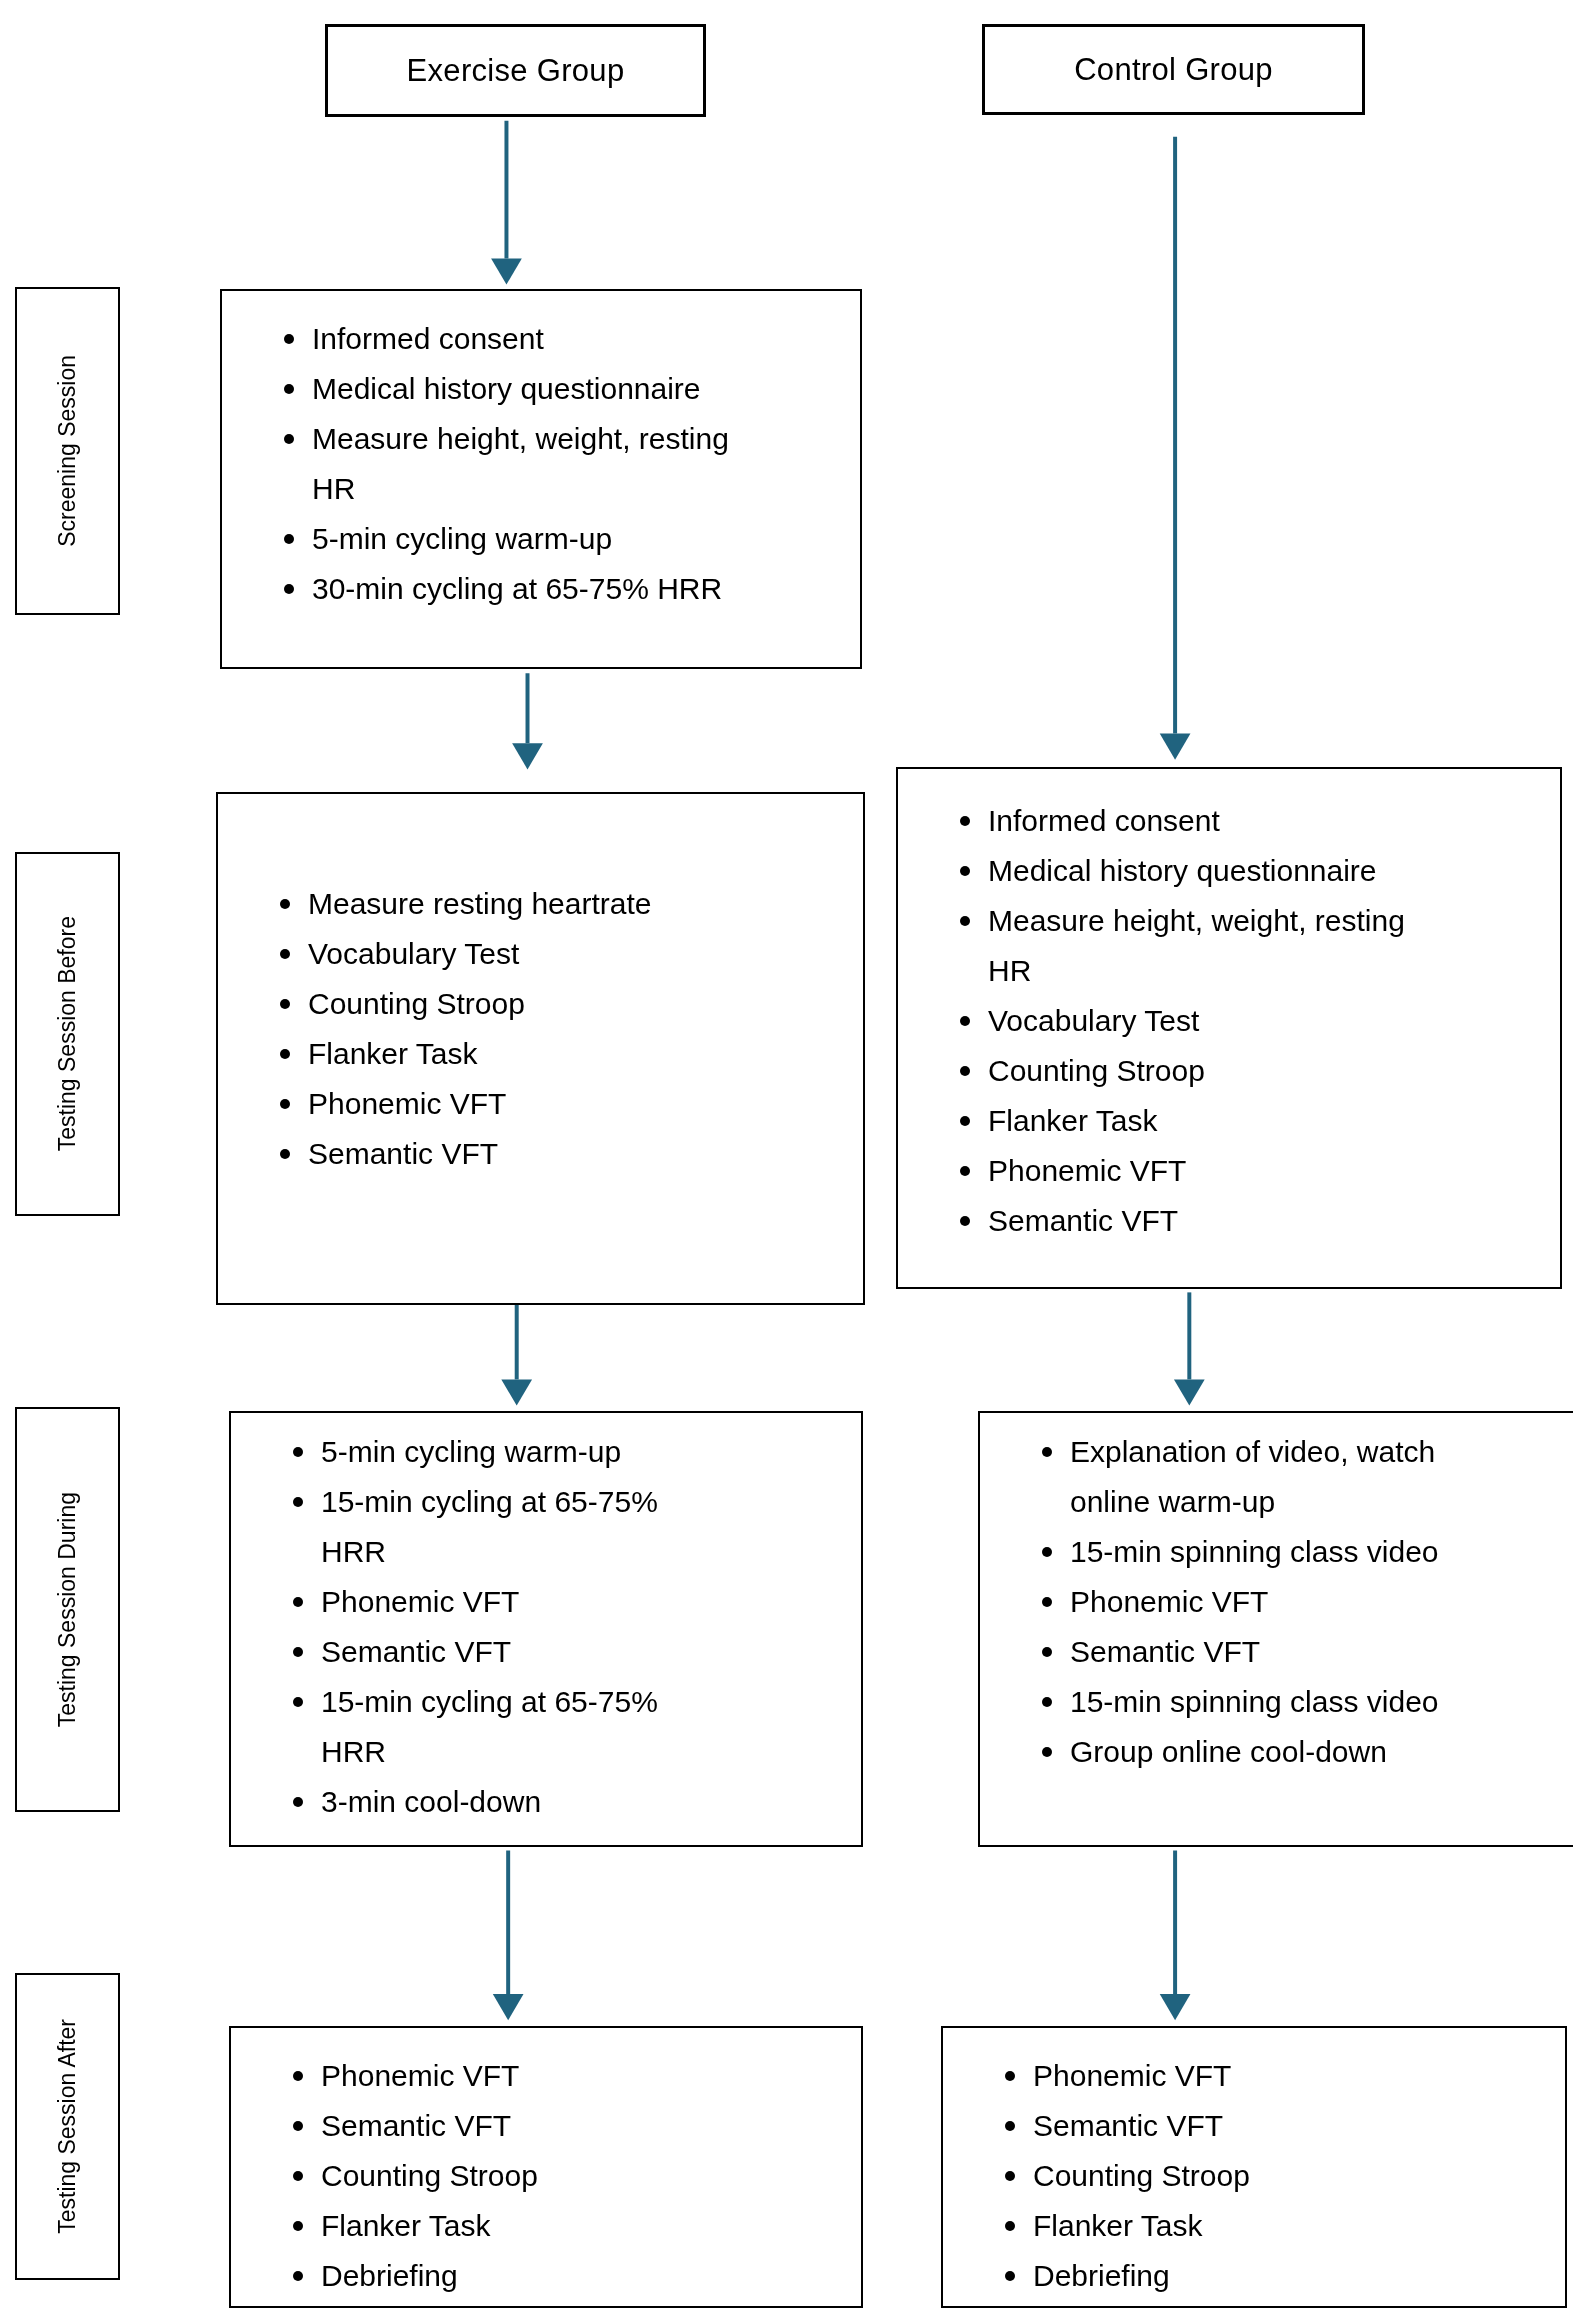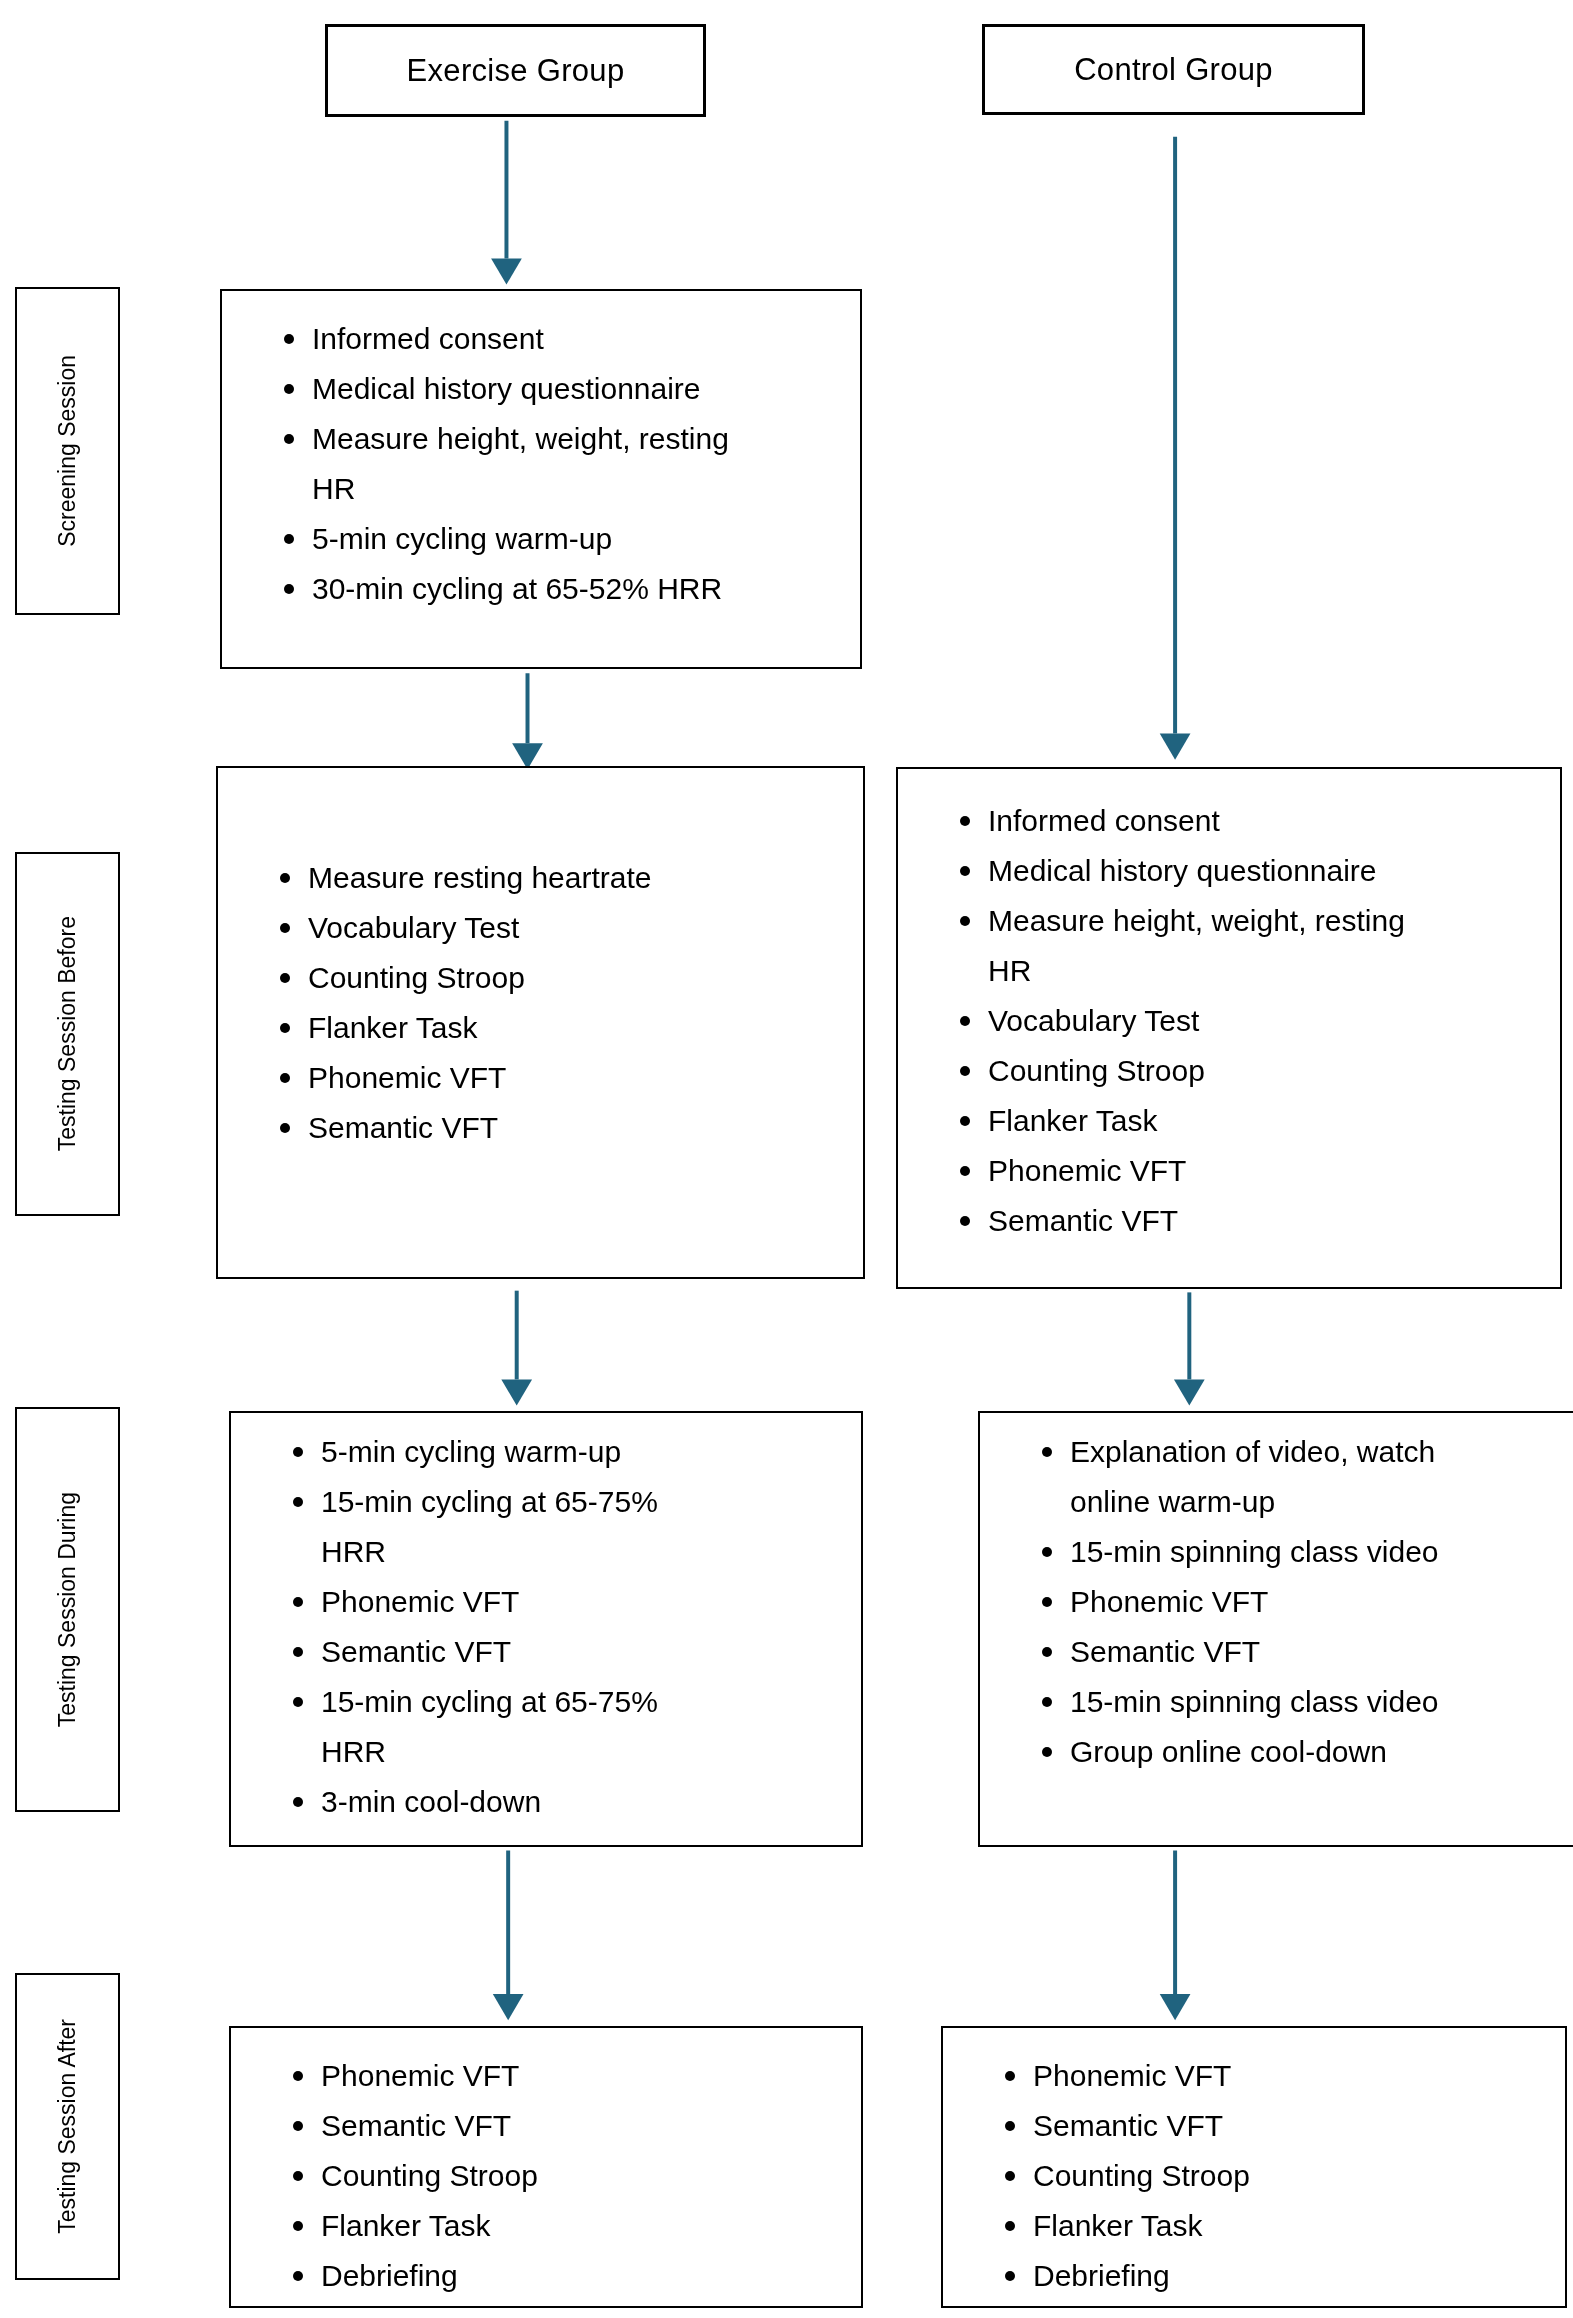--- a/index.html
+++ b/index.html
@@ -135,25 +135,25 @@
     <span class="vlabel">Testing Session After</span>
   </div>
 
   <div class="cbox" style="left:220px; top:289px; width:642px; height:380px;">
     <ul class="blist" style="padding-top:23px;">
         <li>Informed consent</li>
         <li>Medical history questionnaire</li>
         <li>Measure height, weight, resting
 HR</li>
         <li>5-min cycling warm-up</li>
-        <li>30-min cycling at 65-52% HRR</li>
-      </ul>
-  </div>
-
-  <div class="cbox" style="left:216px; top:766px; width:649px; height:513px;">
+        <li>30-min cycling at 65-75% HRR</li>
+      </ul>
+  </div>
+
+  <div class="cbox" style="left:216px; top:792px; width:649px; height:513px;">
     <ul class="blist" style="padding-top:85px;">
         <li>Measure resting heartrate</li>
         <li>Vocabulary Test</li>
         <li>Counting Stroop</li>
         <li>Flanker Task</li>
         <li>Phonemic VFT</li>
         <li>Semantic VFT</li>
       </ul>
   </div>
 

